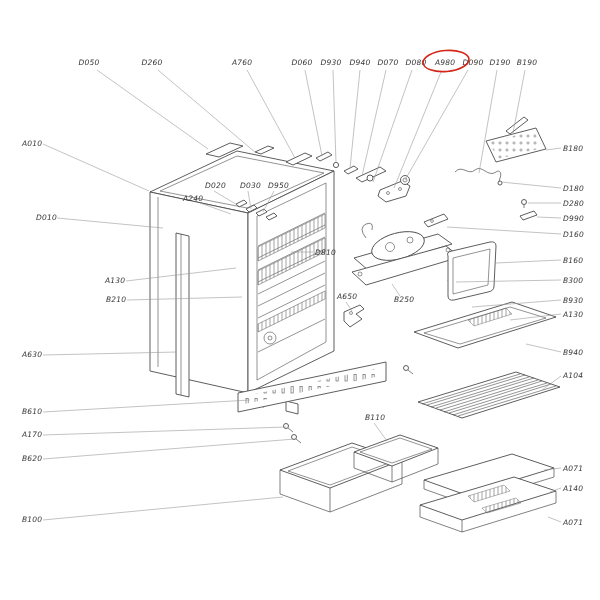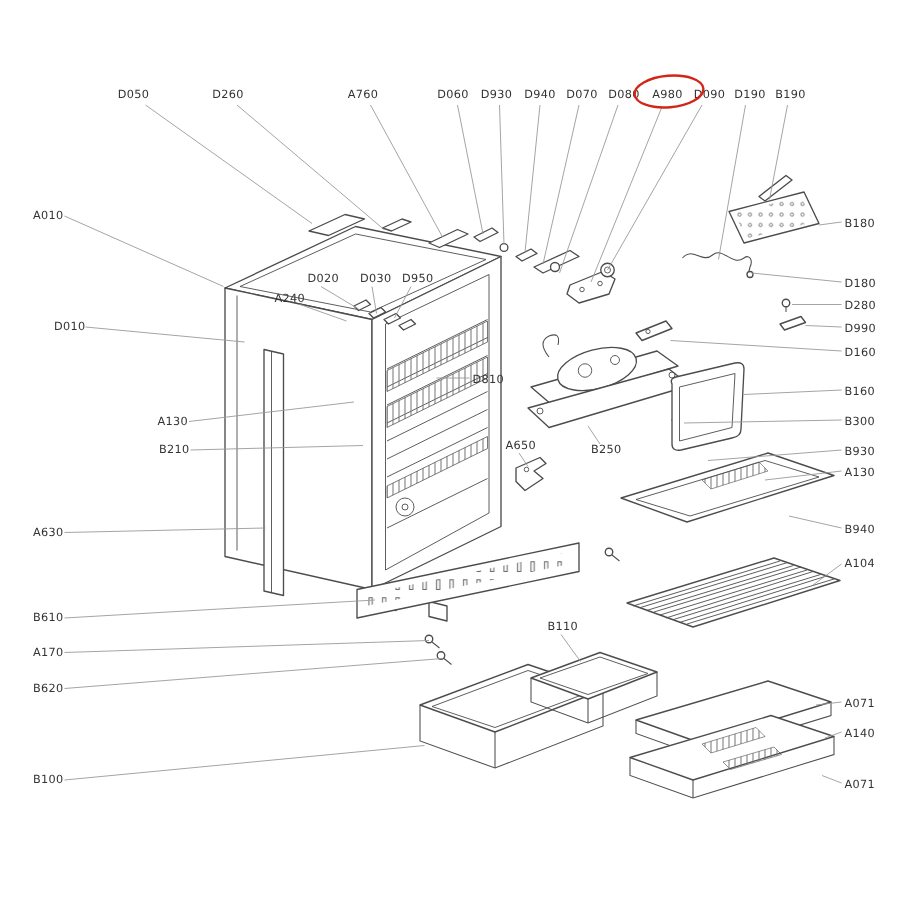--- a/index.html
+++ b/index.html
@@ -1,18 +1,18 @@
 <!DOCTYPE html>
 <html><head>
 <meta charset="utf-8">
 <style>
   html,body { margin:0; padding:0; background:#ffffff; }
   .page {
     position:relative; width:600px; height:600px; background:#ffffff;
-    font-family:"DejaVu Sans", sans-serif; overflow:hidden;
+    font-family:"DejaVu Sans", sans-serif; overflow:hidden;font-style:italic;
   }
   svg { display:block; }
   .part { fill:#ffffff; stroke:#4c4c4c; stroke-width:0.9; stroke-linejoin:round; }
   .part-thin { fill:none; stroke:#4c4c4c; stroke-width:0.6; stroke-linejoin:round; }
   .pline { fill:none; stroke:#4c4c4c; stroke-width:0.7; }
   .part-label { font-family:"DejaVu Sans", sans-serif; font-size:7.5px; letter-spacing:0.2px; }
 </style>
 </head>
 <body>
 

